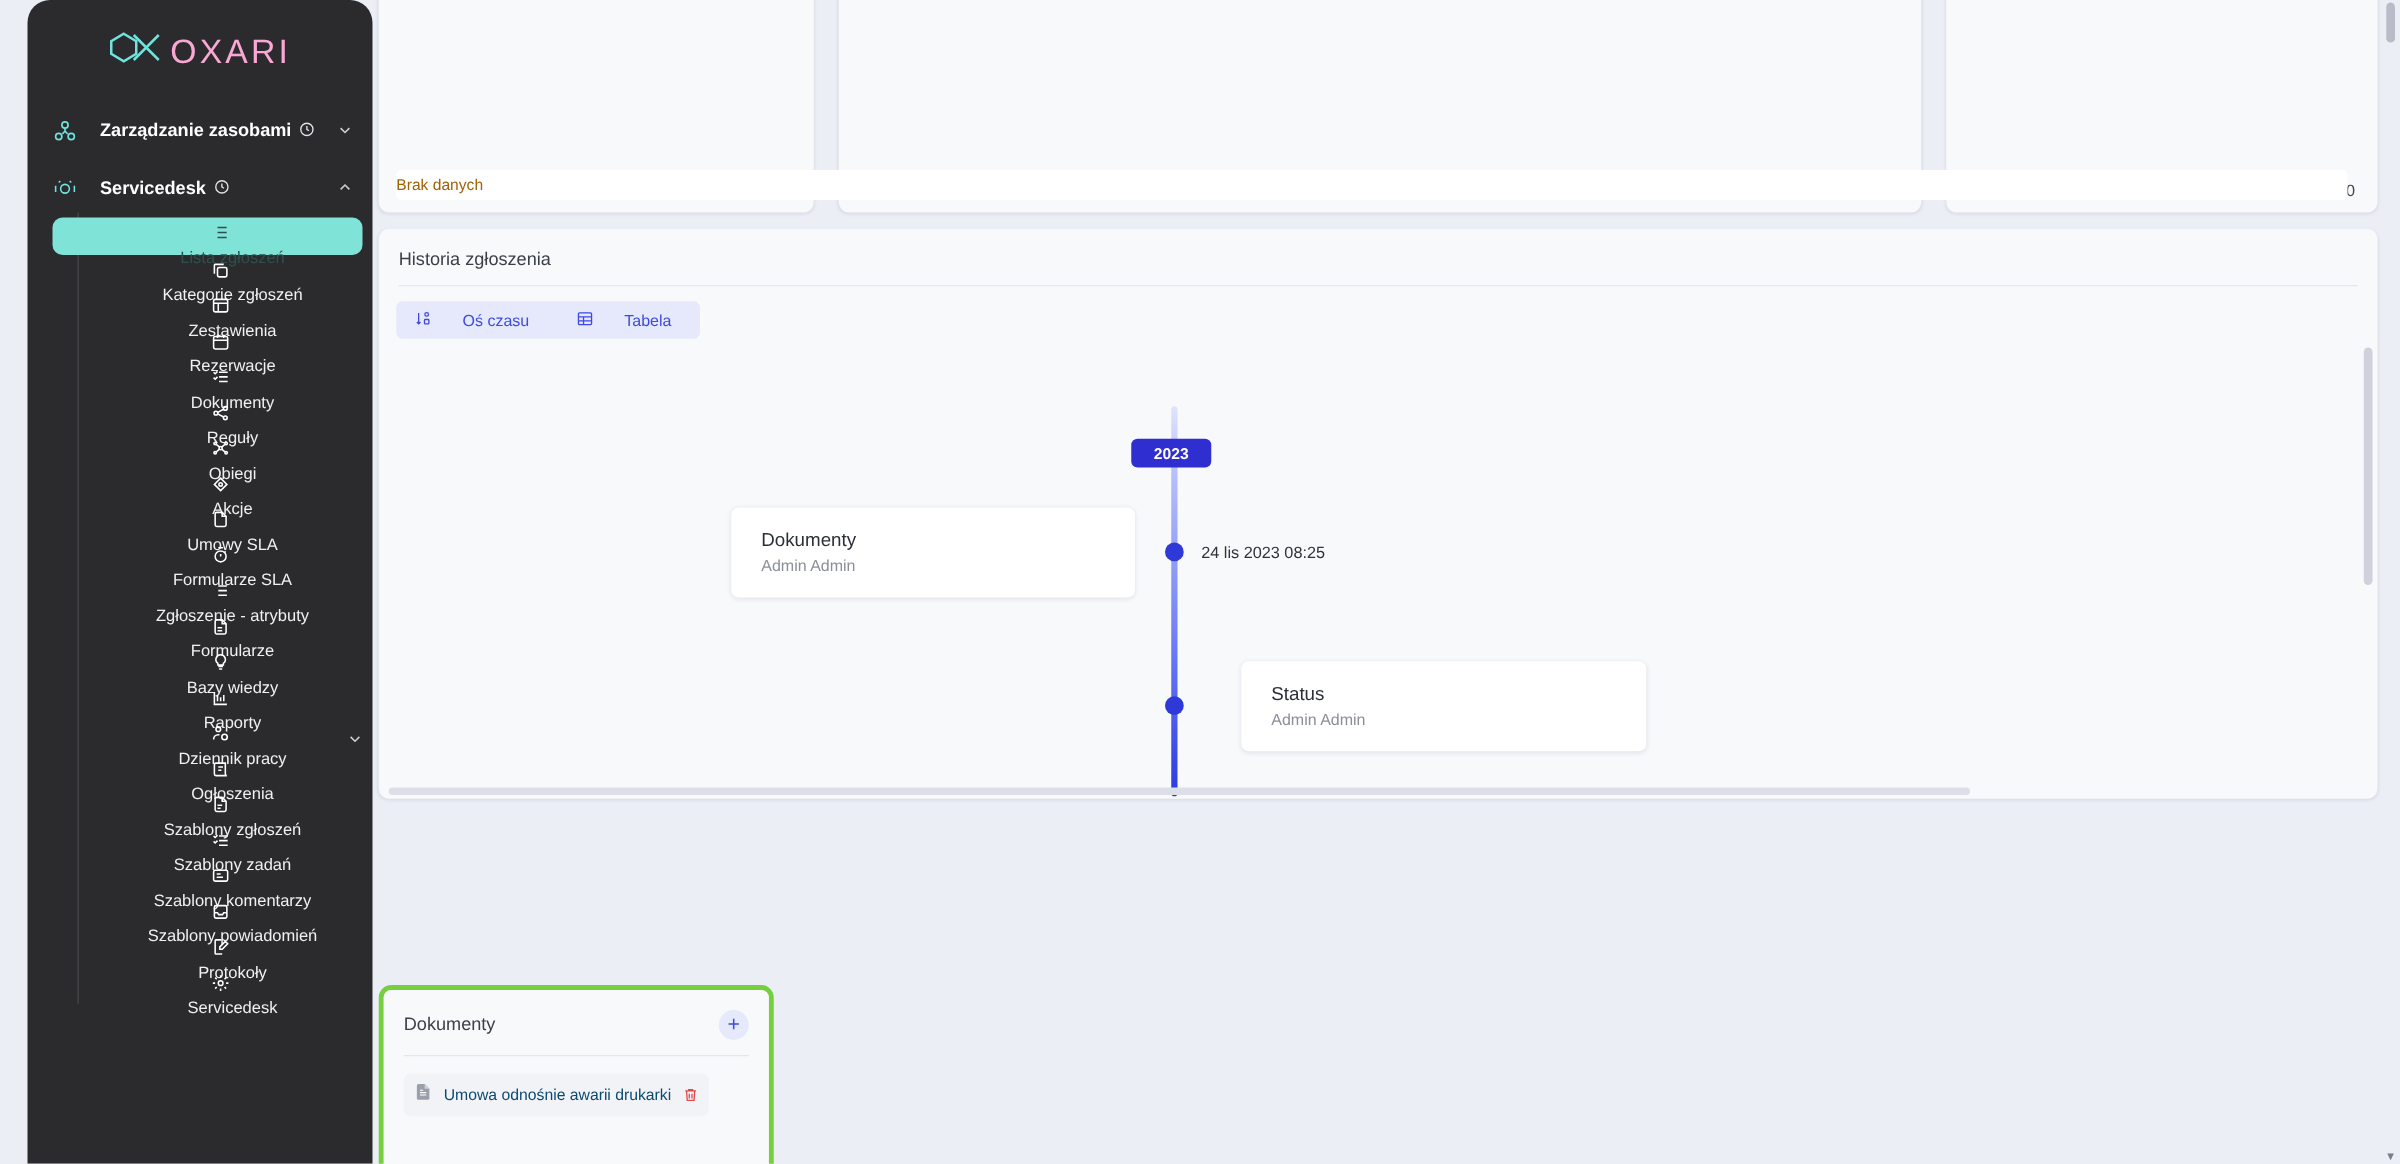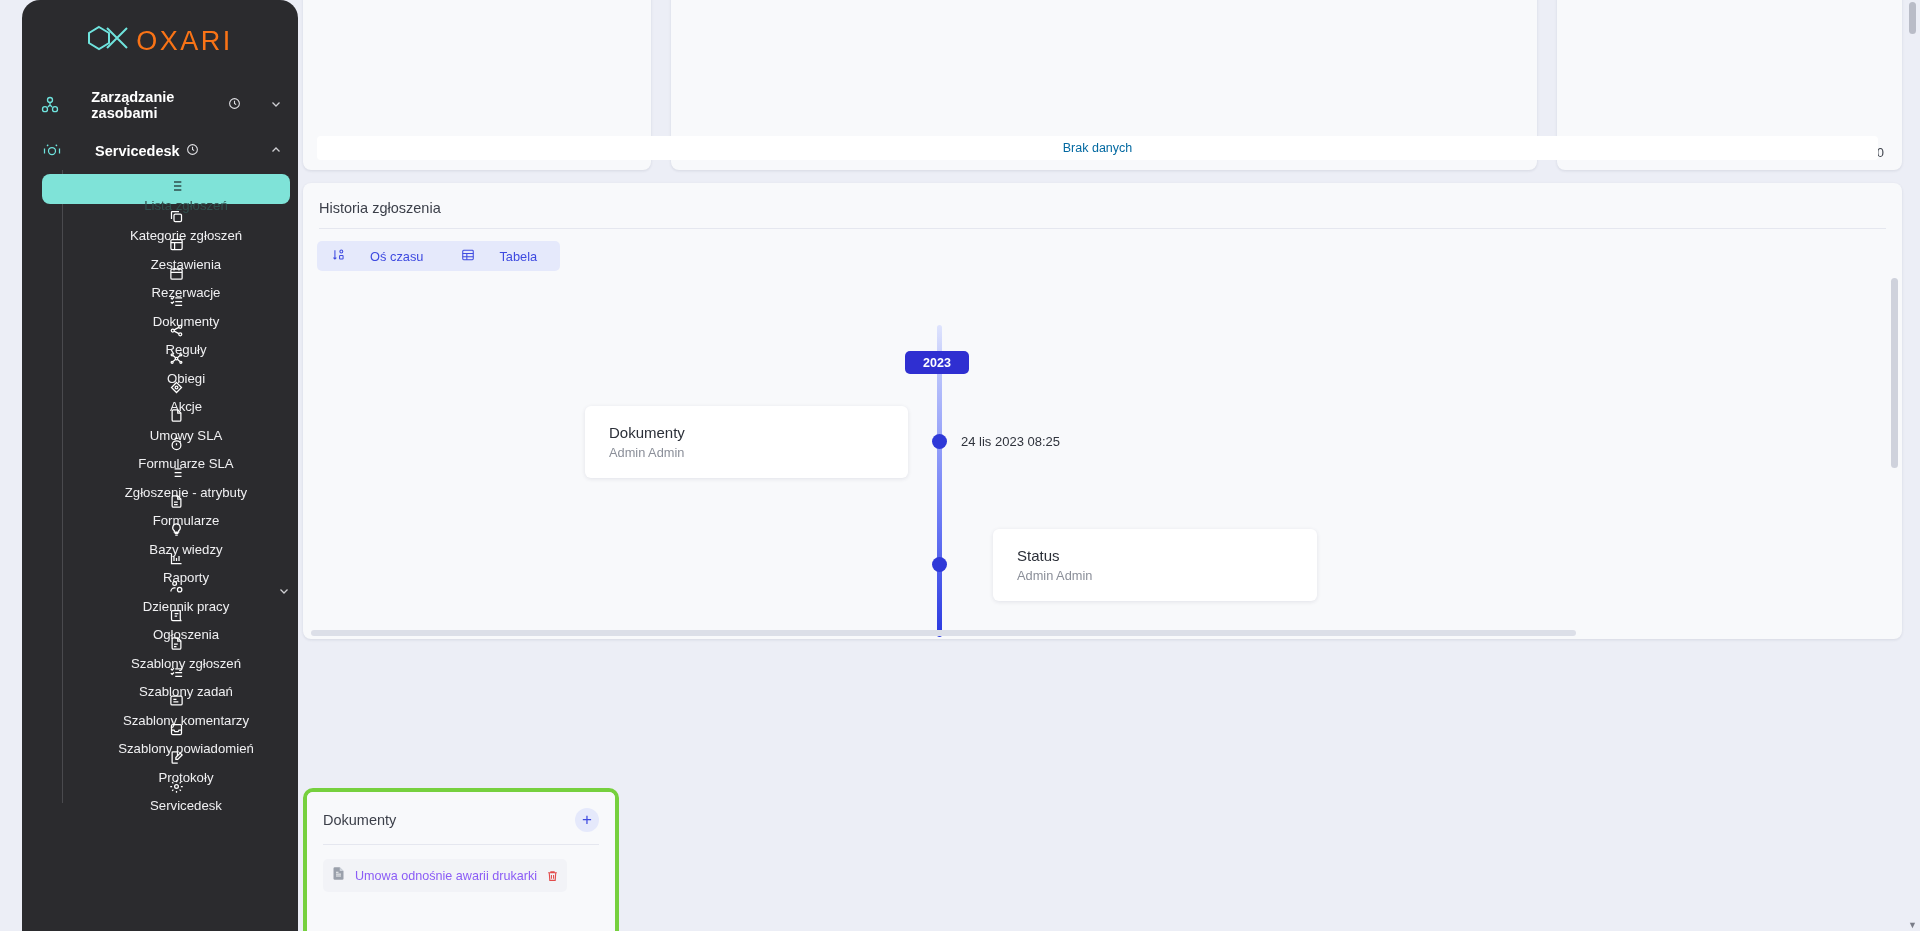--- a/index.html
+++ b/index.html
@@ -15,27 +15,27 @@
   .sidebar {
     position: absolute; left: 22px; top: 0; width: 276px; height: 931px;
     background: #2b2b2e;
     border-radius: 18px 18px 0 0;
     overflow: hidden;
   }
   .brand {
     height: 82px; display: flex; align-items: center; justify-content: center;
   }
   .brand-text {
-    color: #f97316; font-size: 27px; letter-spacing: 2.5px; font-weight: 400;
+    color: #f9a8d4; font-size: 27px; letter-spacing: 2.5px; font-weight: 400;
     display: flex; align-items: center; gap: 1px;
   }
   .hexlogo { display: inline-block; margin-right: 2px; }
 
   .nav-group {
-    display: flex; align-items: center; gap: 29px;
+    display: flex; align-items: center; gap: 14px;
     padding: 0 16px; height: 46px; color: #fff; cursor: pointer;
     position: relative;
   }
   .nav-group .gi { width: 28px; display: flex; justify-content: center; color: #6fe3dd; }
   .nav-group .glabel {
     font-size: 14.5px; font-weight: 700; color: #fff;
     display: flex; align-items: center; gap: 6px;
   }
   .nav-group .chev { margin-left: auto; color: #cfcfd3; font-size: 11px; }
   .nav-group.active::before {
@@ -76,22 +76,22 @@
   .card { background: #f8f9fb; border-radius: 8px; box-shadow: 0 1px 3px rgba(20,25,60,.10); }
 
   .toprow { position: absolute; left: 5px; top: -120px; right: 18px; height: 290px; display: flex; gap: 20px; }
   .top-a { width: 348px; }
   .top-b { flex: 1; }
   .top-c { width: 345px; }
 
   .sigma { position: absolute; right: 18px; bottom: 10px; font-size: 13px; color: #42464f; }
   .brak {
     position: absolute; left: 14px; right: 24px; bottom: 10px;
-    background: #fff; border-radius: 4px; text-align: center;
-    font-size: 12.5px; color: #0369a1; padding: 5px 0;
+    background: #fff; border-radius: 4px; text-align: left;
+    font-size: 12.5px; color: #a16207; padding: 5px 0;
   }
 
   .history {
     position: absolute; left: 5px; top: 183px; right: 18px; height: 456px;
     background: #f8f9fb; border-radius: 8px; box-shadow: 0 1px 3px rgba(20,25,60,.10);
     overflow: hidden;
   }
   .history-title { font-size: 14.5px; color: #3b3f49; padding: 17px 0 0 16px; }
   .history-sep { margin: 12px 16px 0 16px; height: 1px; background: #e5e7ef; }
 
@@ -151,21 +151,21 @@
     margin-left: auto; width: 24px; height: 24px; border-radius: 50%;
     background: #e5e9fb; color: #3e4ae0; display: flex;
     align-items: center; justify-content: center; font-size: 17px; cursor: pointer;
   }
   .doc-sep { margin: 12px 16px 0 16px; height: 1px; background: #e5e7ef; }
   .doc-item {
     display: flex; align-items: center; gap: 9px;
     margin: 14px 16px 0 16px; padding: 6px 8px; border-radius: 5px;
     background: #f2f3f7; width: fit-content;
   }
-  .doc-item .dname { font-size: 12.6px; color: #8b5cf6; }
+  .doc-item .dname { font-size: 12.6px; color: #0c4a6e; }
   .trash { color: #e24b4b; cursor: pointer; display: flex; }
 
   
   .vscroll-outer {
     position: absolute; right: 3px; top: 2px; width: 9px; height: 927px;
   }
   .vscroll-outer .track { position: absolute; inset: 0; background: #eceef6; }
   .vscroll-outer .thumb {
     position: absolute; left: 1px; top: 0px; width: 7px; height: 32px;
     background: #b9bcc7; border-radius: 4px;

